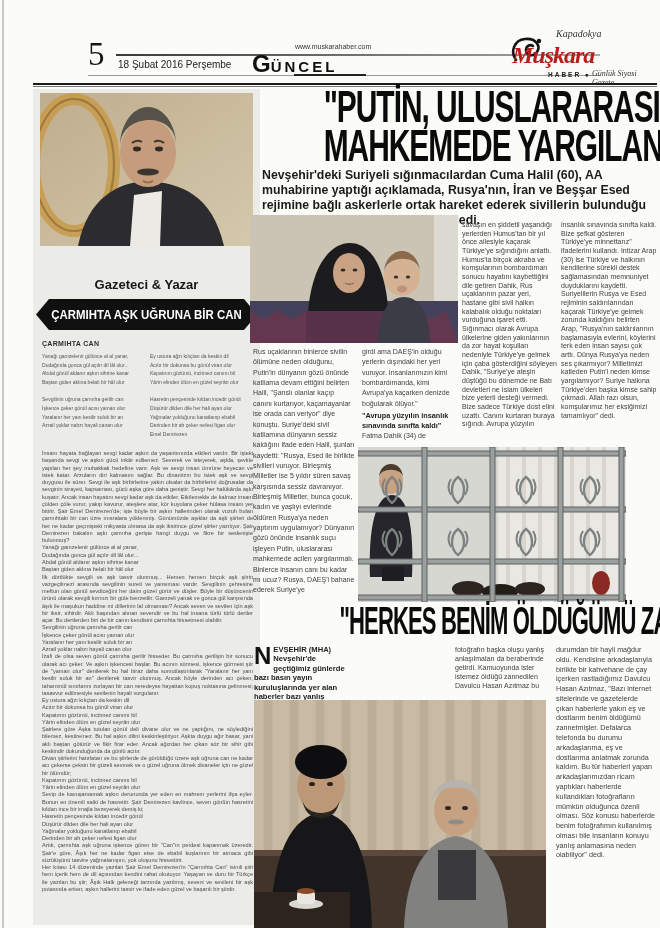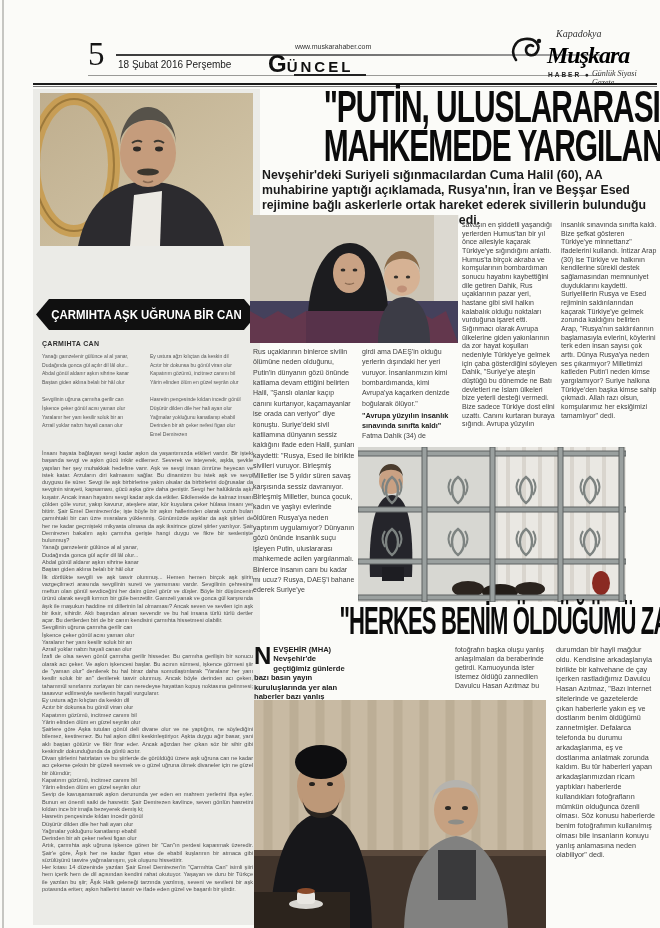--- a/index.html
+++ b/index.html
@@ -6,27 +6,27 @@
   body{width:660px;height:928px;background:#e9e9e6;font-family:"Liberation Sans",sans-serif;}
   #page{position:relative;width:660px;height:928px;background:#fbfbf8;overflow:hidden;}
   .abs{position:absolute;}
   
   .scan-edge{left:2px;top:0;width:2px;height:928px;background:#c6c6c2;}
   .pageno{left:88px;top:36px;font-size:33px;color:#151515;font-family:"Liberation Serif",serif;}
   .rule-a{left:116px;top:54px;width:484px;height:2px;background:linear-gradient(to right,#3a3a3a,#aaa);}
   .issue-date{left:118px;top:59px;font-size:10px;color:#222;font-family:Liberation Sans, sans-serif;}
   .rule-b{left:88px;top:75px;width:512px;height:1px;background:#9a9a97;}
   .guncel-www{left:295px;top:43px;font-size:7px;color:#333;}
-  .guncel{left:268px;top:50px;color:#101010;font-weight:bold;}
+  .guncel{left:252px;top:50px;color:#101010;font-weight:bold;}
   .guncel .big{font-size:24px;}
   .guncel .rest{font-size:15px;letter-spacing:3px;}
   .guncel-underline{left:294px;top:74px;width:72px;height:2px;background:#222;}
   .logo{left:510px;top:34px;width:148px;height:48px;}
   .logo-script{left:556px;top:28px;font-size:10px;font-style:italic;color:#333;font-family:"Liberation Serif",serif;}
-  .logo-name{left:547px;top:42px;font-size:24px;font-weight:bold;font-style:italic;color:#000000;font-family:"Liberation Serif",serif;letter-spacing:-1px;}
+  .logo-name{left:512px;top:42px;font-size:24px;font-weight:bold;font-style:italic;color:#b91c1c;font-family:"Liberation Serif",serif;letter-spacing:-1px;}
   .logo-haber{left:548px;top:71px;font-size:6.5px;font-weight:bold;letter-spacing:2px;color:#222;}
   .logo-tagline{left:592px;top:69px;font-size:8px;font-style:italic;color:#333;font-family:"Liberation Serif",serif;}
   .rule-c{left:33px;top:83px;width:624px;height:2px;background:#1c1c1c;}
   .rule-d{left:33px;top:86px;width:624px;height:1px;background:#777;}
   
   .colbox{left:33px;top:89px;width:227px;height:836px;background:#ebebe7;}
   .portrait{left:40px;top:93px;width:213px;height:153px;}
   .c-name{left:33px;top:250px;width:227px;text-align:center;font-size:22px;font-weight:bold;color:#111;letter-spacing:-0.5px;}
   .c-role{left:33px;top:277px;width:227px;text-align:center;font-size:13px;font-weight:bold;color:#161616;}
   .ribbon{left:36px;top:299px;width:221px;height:31px;background:#101010;
@@ -107,20 +107,21 @@
       <ellipse cx="108" cy="60" rx="28" ry="34" fill="#c59c7c"></ellipse>
       <path d="M80,52 C82,20 134,18 136,50 C136,36 126,14 108,14 C90,14 80,36 80,52 Z" fill="#56524a"></path>
       <ellipse cx="97" cy="56" rx="4" ry="2.4" fill="#2e2a26"></ellipse>
       <ellipse cx="119" cy="56" rx="4" ry="2.4" fill="#2e2a26"></ellipse>
       <path d="M92,50 q5,-4 10,-1" stroke="#3c3830" stroke-width="2" fill="none"></path>
       <path d="M114,49 q5,-3 10,1" stroke="#3c3830" stroke-width="2" fill="none"></path>
       <ellipse cx="108" cy="79" rx="11" ry="3.4" fill="#3a362e"></ellipse>
       <path d="M103,88 q5,3 10,0" stroke="#8a6a52" stroke-width="1.5" fill="none"></path>
     </svg>
   </div>
+  <div class="abs c-role">Gazeteci &amp; Yazar</div>
   <div class="abs ribbon"></div>
   <div class="abs ribbon-text">ÇARMIHTA AŞK UĞRUNA BİR CAN</div>
   <div class="abs poem-title">ÇARMIHTA CAN</div>
   <div class="abs poemcol poem-left">Yanağı gamzelenir gülünce al al yanar,
 Dudağında gonca gül açılır dil lâl olur...
 Abdal gönül aldanır aşkın sihrine kanar
 Baştan giden aklına belalı bir hâl olur
 
 Sevgilinin uğruna çarmıha gerilir can
 İşkence çeker gönül acısı yaman olur

